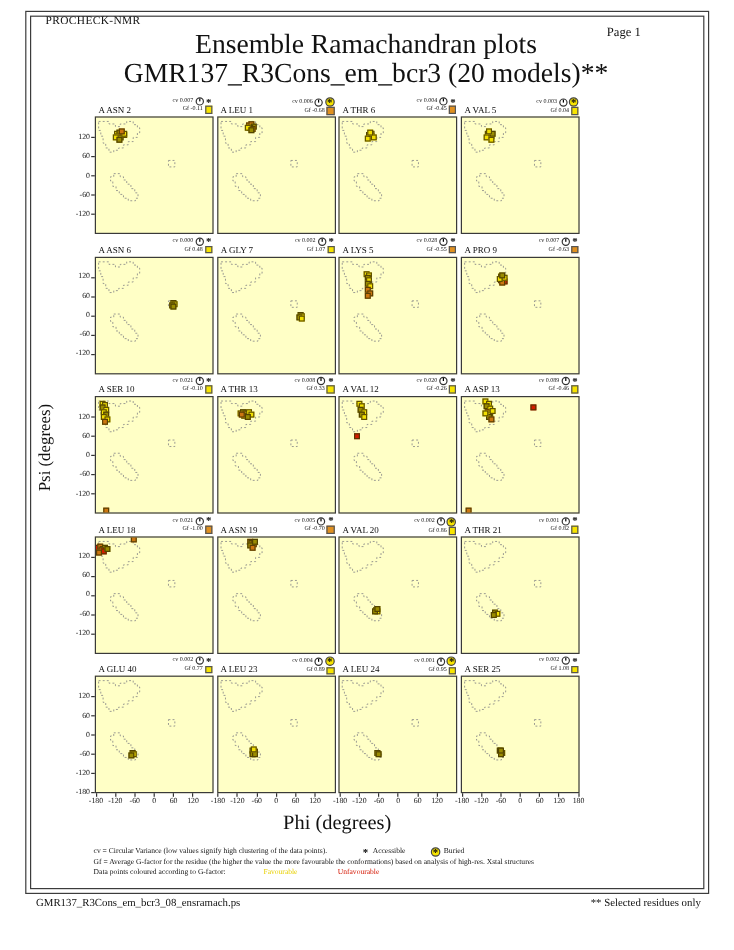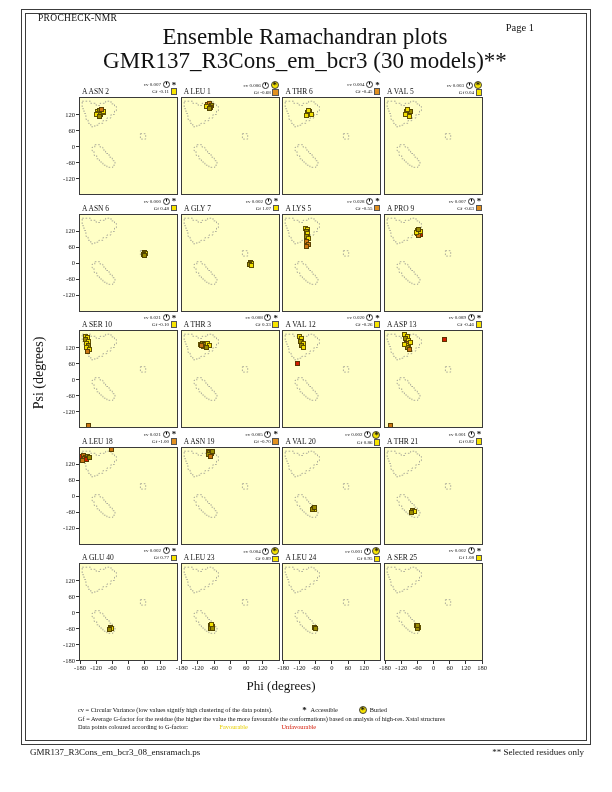--- a/index.html
+++ b/index.html
@@ -28,38 +28,38 @@
   .plot{position:absolute;left:0;top:13px;width:97px;height:96px;border:1px solid #3a3a3a;
         overflow:hidden;}
   .plot svg{position:absolute;left:0;top:0;}
   .pt{position:absolute;width:3px;height:3px;border:0.7px solid rgba(70,55,0,.85);}
   .tickL{position:absolute;width:3px;height:1px;background:#333;}
   .tickB{position:absolute;width:1px;height:3px;background:#333;}
   .ylab{position:absolute;width:20px;text-align:right;font-size:6.5px;}
   .xlab{position:absolute;width:22px;text-align:center;font-size:6.5px;}
   .psi-label{position:absolute;left:39px;top:373px;transform:translate(-50%,-50%) rotate(-90deg);
         font-size:14px;white-space:nowrap;}
-  .phi-label{position:absolute;left:281px;top:686px;transform:translate(-50%,-50%);font-size:13px;}
+  .phi-label{position:absolute;left:281px;top:686px;transform:translate(-50%,-50%);font-size:17px;}
   .legend{position:absolute;left:78px;top:706px;width:480px;font-size:6.3px;line-height:8.6px;}
   .legend .l1{display:flex;align-items:center;gap:3px;}
   .legend .sp1{margin-left:26px;} .legend .sp2{margin-left:18px;}
   .fav{color:#e8d000;margin-left:30px;} .unfav{color:#d41500;margin-left:32px;}
   .footer-left{position:absolute;left:30px;top:747px;font-size:9px;}
   .footer-right{position:absolute;right:28px;top:747px;font-size:9px;}
 </style>
 </head>
 <body>
 
 <div class="frame-outer"></div>
 <div class="frame-inner"></div>
 
 <div class="procheck">PROCHECK-NMR</div>
 <div class="pagelabel">Page  1</div>
 <div class="title">Ensemble Ramachandran plots</div>
-<div class="subtitle">GMR137_R3Cons_em_bcr3 (30 models)**</div>
+<div class="subtitle">GMR137_R3Cons_em_bcr3 (20 models)**</div>
 
 <div class="grid">
     <div class="cell" style="left: 0px; top: 0px;">
       <div class="cell-head">
         <span class="res">A ASN 2</span>
         <div class="annot">
           <div class="row">
             <span>cv 0.007</span>
             <span class="dial"></span>
             <span class="star">*</span>
@@ -351,21 +351,21 @@
       <div class="ylab" style="left: -24px; top: 42.5px;">60</div>
       <div class="tickL" style="left: -3px; top: 62px;"></div>
       <div class="ylab" style="left: -24px; top: 58.5px;">0</div>
       <div class="tickL" style="left: -3px; top: 78px;"></div>
       <div class="ylab" style="left: -24px; top: 74.5px;">-60</div>
       <div class="tickL" style="left: -3px; top: 94px;"></div>
       <div class="ylab" style="left: -24px; top: 90.5px;">-120</div>
     </div>
     <div class="cell" style="left: 101.7px; top: 233.2px;">
       <div class="cell-head">
-        <span class="res">A THR 3</span>
+        <span class="res">A THR 13</span>
         <div class="annot">
           <div class="row">
             <span>cv 0.008</span>
             <span class="dial"></span>
             <span class="star">*</span>
           </div>
           <div class="row">
             <span>Gf 0.33</span>
             <span class="gfbox" style="background: rgb(247, 228, 0);"></span>
           </div>

